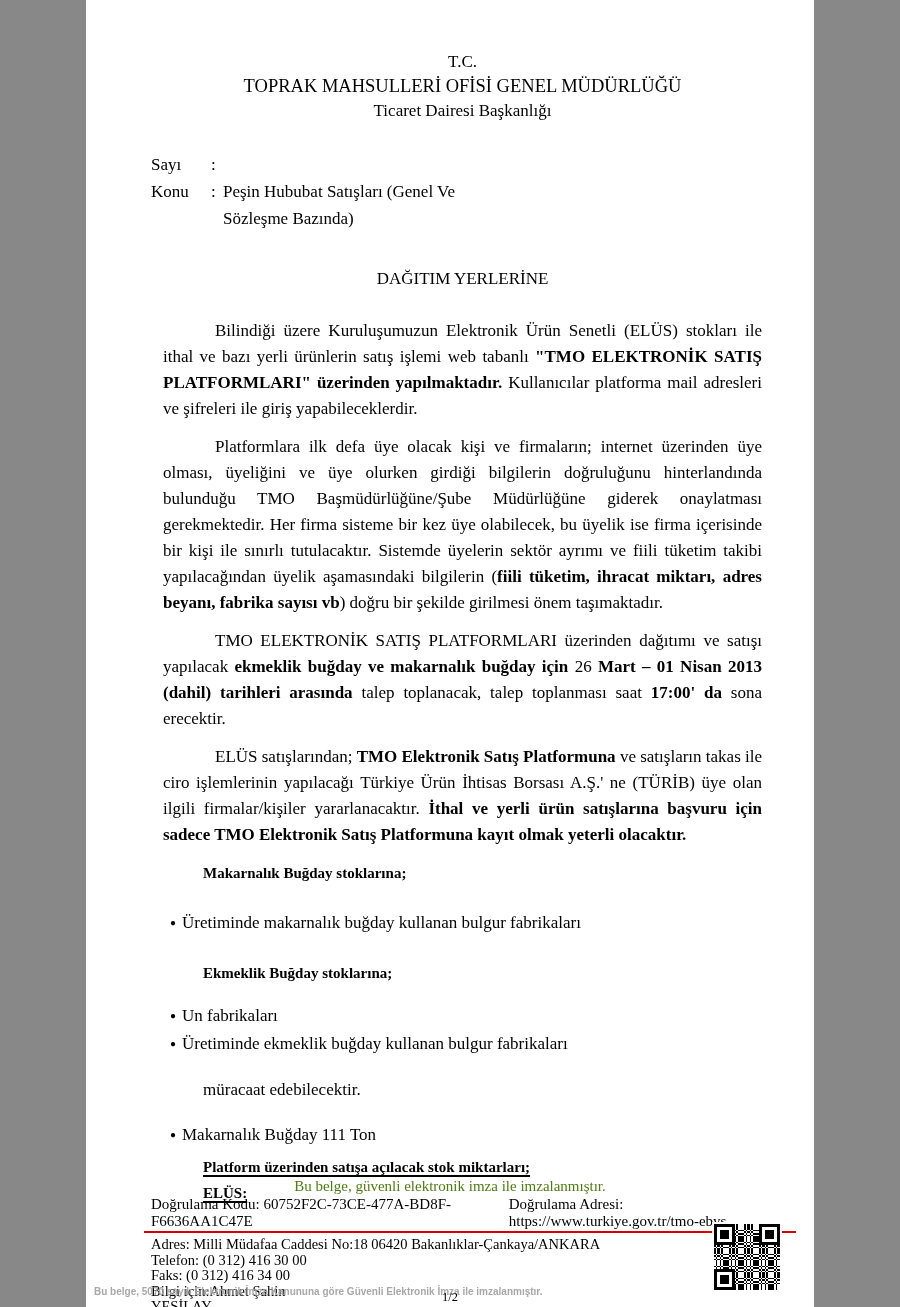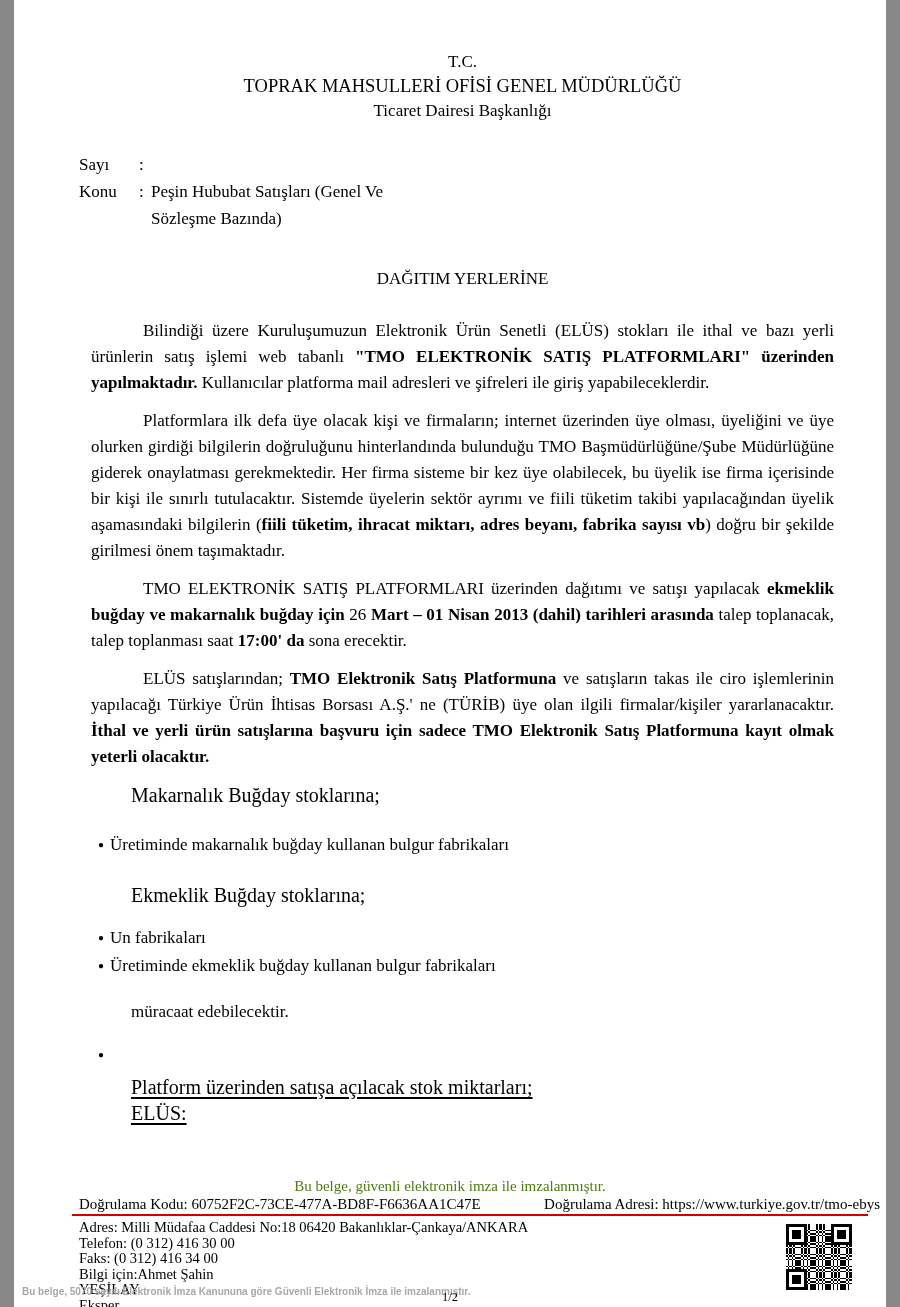--- a/index.html
+++ b/index.html
@@ -1,18 +1,18 @@
 <!DOCTYPE html>
 <html><head>
 <meta charset="utf-8">
 <style>
   html,body{margin:0;padding:0;background:#888;}
   .page{
     position:relative;
-    width:872px;height:1307px;
+    width:728px;height:1307px;
     background:#ffffff;
     font-family:"Liberation Serif", serif;
     color:#000;
     overflow:hidden;
     margin:0 auto;
   }
   .content{padding:50px 40px 0 65px;}
   
   .hdr{text-align:center;}
   .hdr-tc{font-size:17px;line-height:24px;}
@@ -28,21 +28,21 @@
   .recipient{margin-top:33px;text-align:center;font-size:17px;line-height:27px;}
   
   .para{
     margin:12px;
     font-size:17px;line-height:26px;
     text-align:justify;
     text-indent:52px;
   }
   .p-first{margin-top:26px;}
   .b{font-weight:700;}
-  .sub-heading{font-size:20px;line-height:26px;font-weight:400;padding-left:52px;}
+  .sub-heading{font-size:15px;line-height:26px;font-weight:700;padding-left:52px;}
   .plain-line{font-size:17px;line-height:26px;padding-left:52px;}
   .u{text-decoration:underline;text-underline-offset:3px;text-decoration-thickness:1.5px;}
   .mt24{margin-top:24px;}
   .mt22{margin-top:22px;}
   .mt20{margin-top:4px;}
   .mt19{margin-top:19px;}
   .mt18{margin-top:18px;}
   .mt17{margin-top:17px;}
   .mt26{margin-top:26px;}
   
@@ -129,20 +129,21 @@
         <span>Üretiminde ekmeklik buğday kullanan bulgur fabrikaları</span>
       </div>
     </div>
 
     <div class="plain-line mt18">müracaat edebilecektir.</div>
 
 
     <div class="mt19">
       <div class="bullet-row">
         <span class="dot">●</span>
+        <span>Makarnalık Buğday 111 Ton</span>
       </div>
     </div>
 
     <div class="sub-heading u mt20">Platform üzerinden satışa açılacak stok miktarları;</div>
     <div class="sub-heading u">ELÜS:</div>
 
   </div>
 
   <div class="footer">
     <div class="signed" style="color:#4d7c0f">Bu belge, güvenli elektronik imza ile imzalanmıştır.</div>

